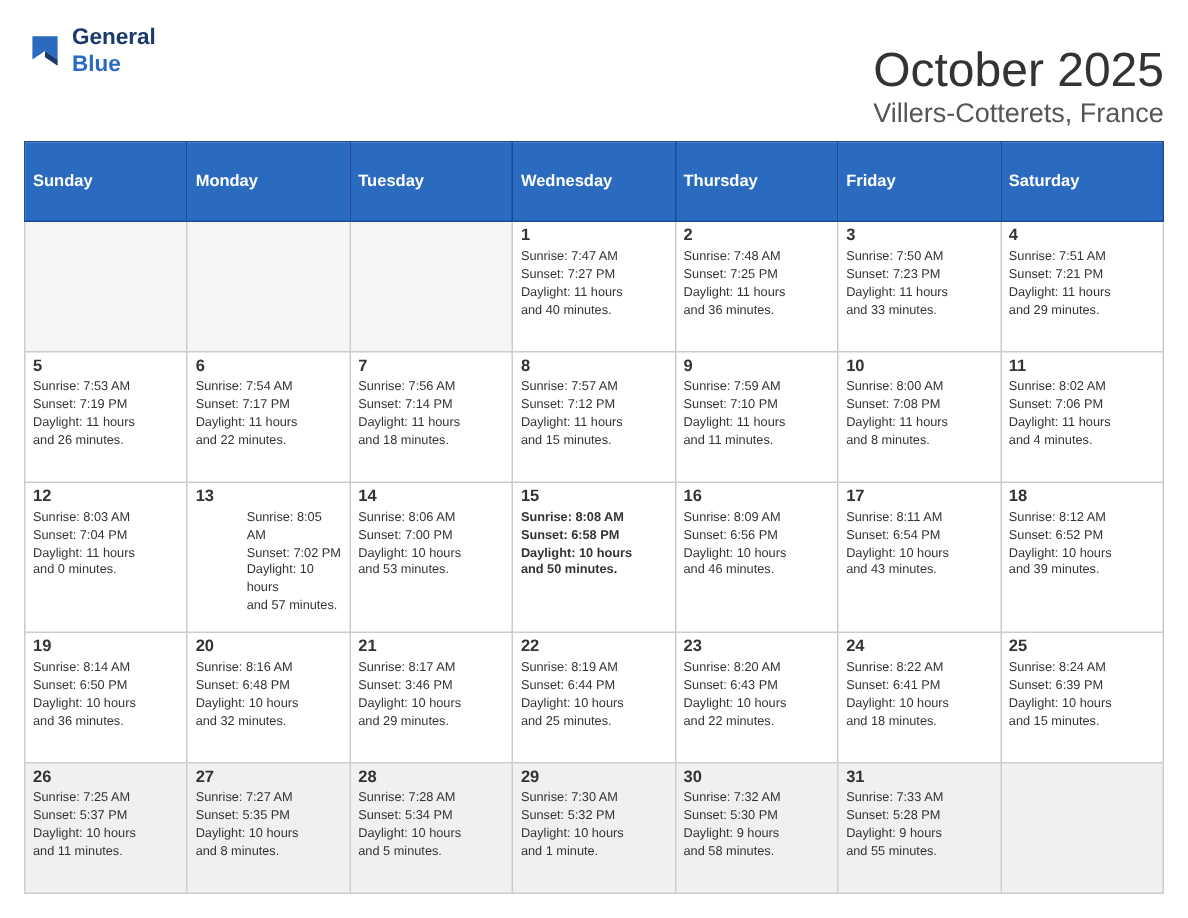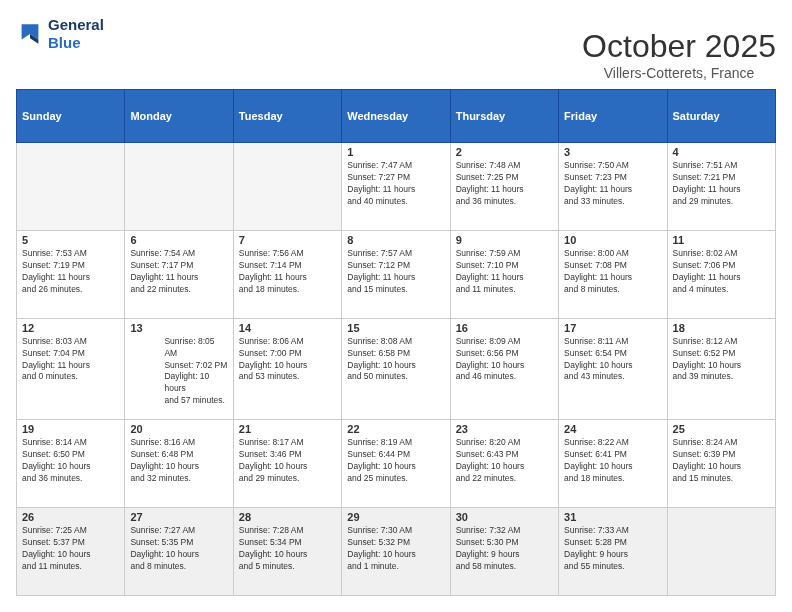--- a/index.html
+++ b/index.html
@@ -35,21 +35,21 @@
     .title-block {
       text-align: center;
       margin-top: 12px;
     }
     .month-title {
       font-size: 32px;
       color: #333;
       font-weight: normal;
     }
     .location {
-      font-size: 14px;
+      font-size: 18px;
       color: #555;
     }
     .calendar {
       flex: 1;
       border: 1px solid #ccc;
       border-collapse: collapse;
       width: 100%;
       table-layout: fixed;
     }
     .calendar th {
@@ -225,21 +225,21 @@
           </td>
           <td>
             <span class="day-num">14</span>
             <div class="day-info" style="white-space: pre-line;">Sunrise: 8:06 AM
 Sunset: 7:00 PM
 Daylight: 10 hours
 and 53 minutes.</div>
           </td>
           <td>
             <span class="day-num">15</span>
-            <div class="day-info" style="white-space: pre-line;">Sunrise: 8:08 AM
+            <div class="day-info" style="white-space: pre-line; font-weight: bold;">Sunrise: 8:08 AM
 Sunset: 6:58 PM
 Daylight: 10 hours
 and 50 minutes.</div>
           </td>
           <td>
             <span class="day-num">16</span>
             <div class="day-info" style="white-space: pre-line;">Sunrise: 8:09 AM
 Sunset: 6:56 PM
 Daylight: 10 hours
 and 46 minutes.</div>

